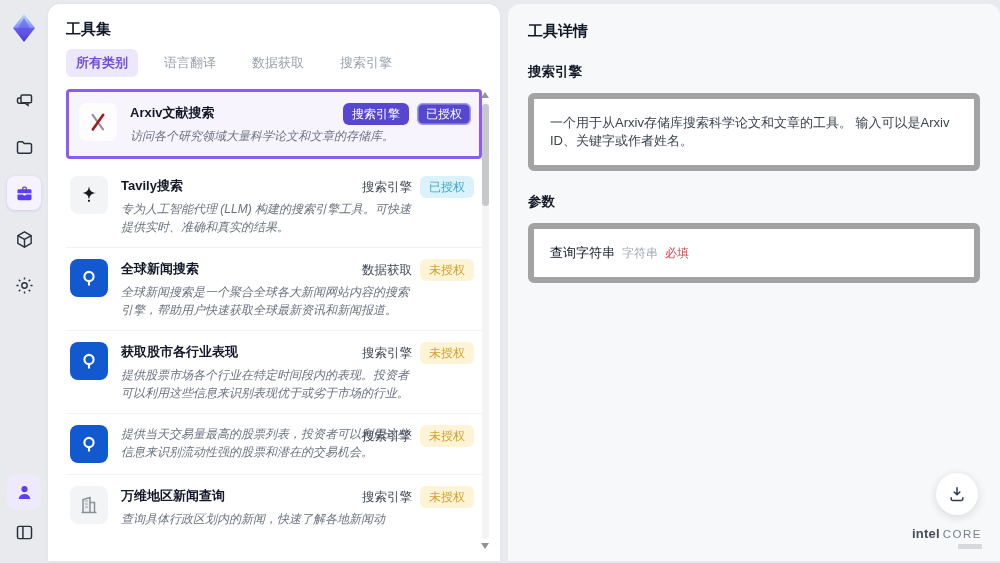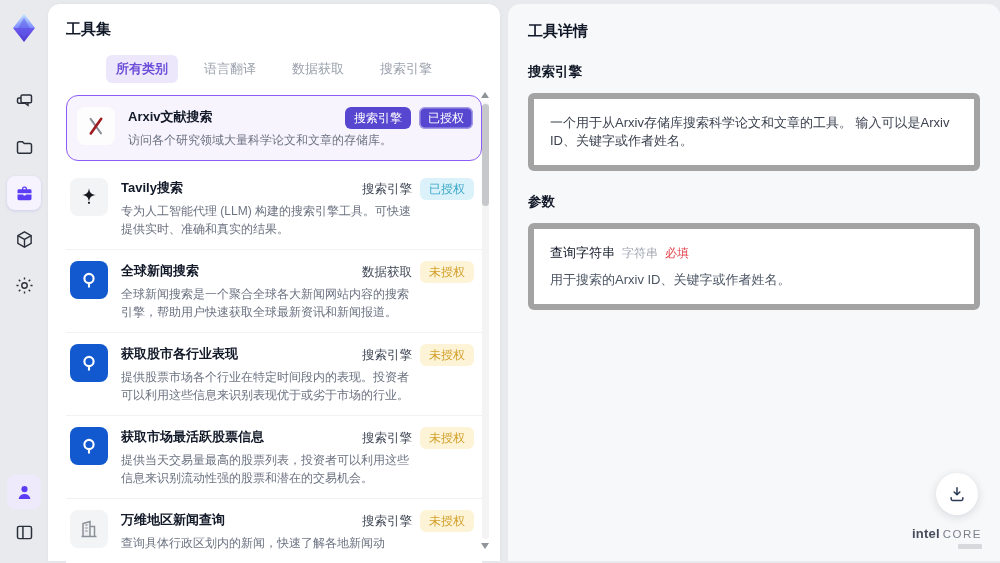--- a/index.html
+++ b/index.html
@@ -31,44 +31,44 @@
     padding:16px 18px 0; position:relative; box-shadow:0 0 4px rgba(0,0,0,.04);
   }
   .panel-detail {
     flex:1; margin-left:8px; background:#f7f8f9; border-radius:12px 12px 0 0;
     padding:18px 20px 0; position:relative;
   }
 
   h1.sec-title { font-size:15px; font-weight:700; color:#111827; }
 
   
-  .tabs { display:flex; gap:16px; margin:16px 0 12px; align-items:center;justify-content:center; }
+  .tabs { display:flex; gap:16px; margin:10px 0 12px; align-items:center; }
   .tab { font-size:13px; color:#9aa1ac; padding:5px 10px; border-radius:6px; cursor:pointer; white-space:nowrap; }
   .tab.active { background:#ede7fb; color:#6d4fd8; font-weight:700; }
 
   
   .tool-list { position:relative; }
   .tool-card {
     position:relative; display:flex; gap:13px; padding:11px 10px 11px 4px;
     border-bottom:1px solid #f1f2f4; cursor:pointer; background:#fff;
   }
   .tool-card.selected {
-    border:1px solid #8b5cf6; background:#f8f4fe; border-radius:12px;
+    border:3px solid #8b5cf6; background:#f8f4fe; border-radius:4px;
     padding:11px 10px; margin-bottom:6px;
   }
   .icon-box {
     width:38px; height:38px; flex:0 0 38px; border-radius:8px; background:#f3f4f6;
     display:flex; align-items:center; justify-content:center; overflow:hidden;
   }
   .icon-box.white { background:#fdfdfd; }
   .icon-box.blue { background:#1259cf; }
   .icon-box svg { width:24px; height:24px; }
   .tool-info { min-width:0; }
   .tool-name { font-size:13px; font-weight:700; color:#111827; margin:1px 0 5px; }
-  .tool-desc { font-size:12px; color:#6b7280; line-height:1.5; max-width:296px; }
+  .tool-desc { font-size:12px; color:#6b7280; line-height:1.5; max-width:296px;font-style:italic; }
   .badges { position:absolute; top:11px; right:8px; display:flex; gap:8px; align-items:center; }
   .badge { font-size:12px; padding:3px 9px; border-radius:6px; white-space:nowrap; line-height:1.35; }
   .badge.purple { background:#5747d0; color:#ffffff; }
   .badge.purple-o { background:#5747d0; color:#ffffff; box-shadow:inset 0 0 0 1.5px rgba(255,255,255,.45); }
   .badge.cyan { background:#dcf2fa; color:#3ba8c9; }
   .badge.yellow { background:#fdf4d8; color:#d3a02c; }
   .cat-text { font-size:12.5px; color:#3f4654; }
 
   
   .v-scroll { position:absolute; top:88px; bottom:12px; right:10px; width:9px; }
@@ -251,21 +251,20 @@
       </div>
 
       <div class="tool-card">
         <div class="icon-box blue">
           <svg viewBox="0 0 24 24">
             <circle cx="12" cy="10.5" r="4.6" fill="none" stroke="#fff" stroke-width="2.1"></circle>
             <path d="M12 15.3v3.4" stroke="#fff" stroke-width="2.1" stroke-linecap="round"></path>
           </svg>
         </div>
         <div class="tool-info">
-          <div class="tool-name">获取市场最活跃股票信息</div>
           <div class="tool-desc">提供当天交易量最高的股票列表，投资者可以利用这些信息来识别流动性强的股票和潜在的交易机会。</div>
         </div>
         <div class="badges">
           <span class="cat-text">搜索引擎</span>
           <span class="badge yellow">未授权</span>
         </div>
       </div>
 
       <div class="tool-card" style="border-bottom:none">
         <div class="icon-box">
@@ -301,21 +300,20 @@
     <div class="sub-head">搜索引擎</div>
     <div class="detail-box">一个用于从Arxiv存储库搜索科学论文和文章的工具。 输入可以是Arxiv ID、关键字或作者姓名。</div>
 
     <div class="sub-head">参数</div>
     <div class="detail-box">
       <div class="param-line">
         <span class="param-name">查询字符串</span>
         <span class="param-type">字符串</span>
         <span class="param-req">必填</span>
       </div>
-      <div class="param-desc">用于搜索的Arxiv ID、关键字或作者姓名。</div>
     </div>
 
     <div class="fab">
       <svg viewBox="0 0 24 24" fill="none" stroke="#2c3a55" stroke-width="1.8" stroke-linecap="round" stroke-linejoin="round">
         <path d="M12 4.5v8.5M12 13l-3.4-3.4M12 13l3.4-3.4"></path>
         <path d="M5 16.5V18a1.7 1.7 0 0 0 1.7 1.7h10.6A1.7 1.7 0 0 0 19 18v-1.5"></path>
       </svg>
     </div>
 
     <div class="brand">

